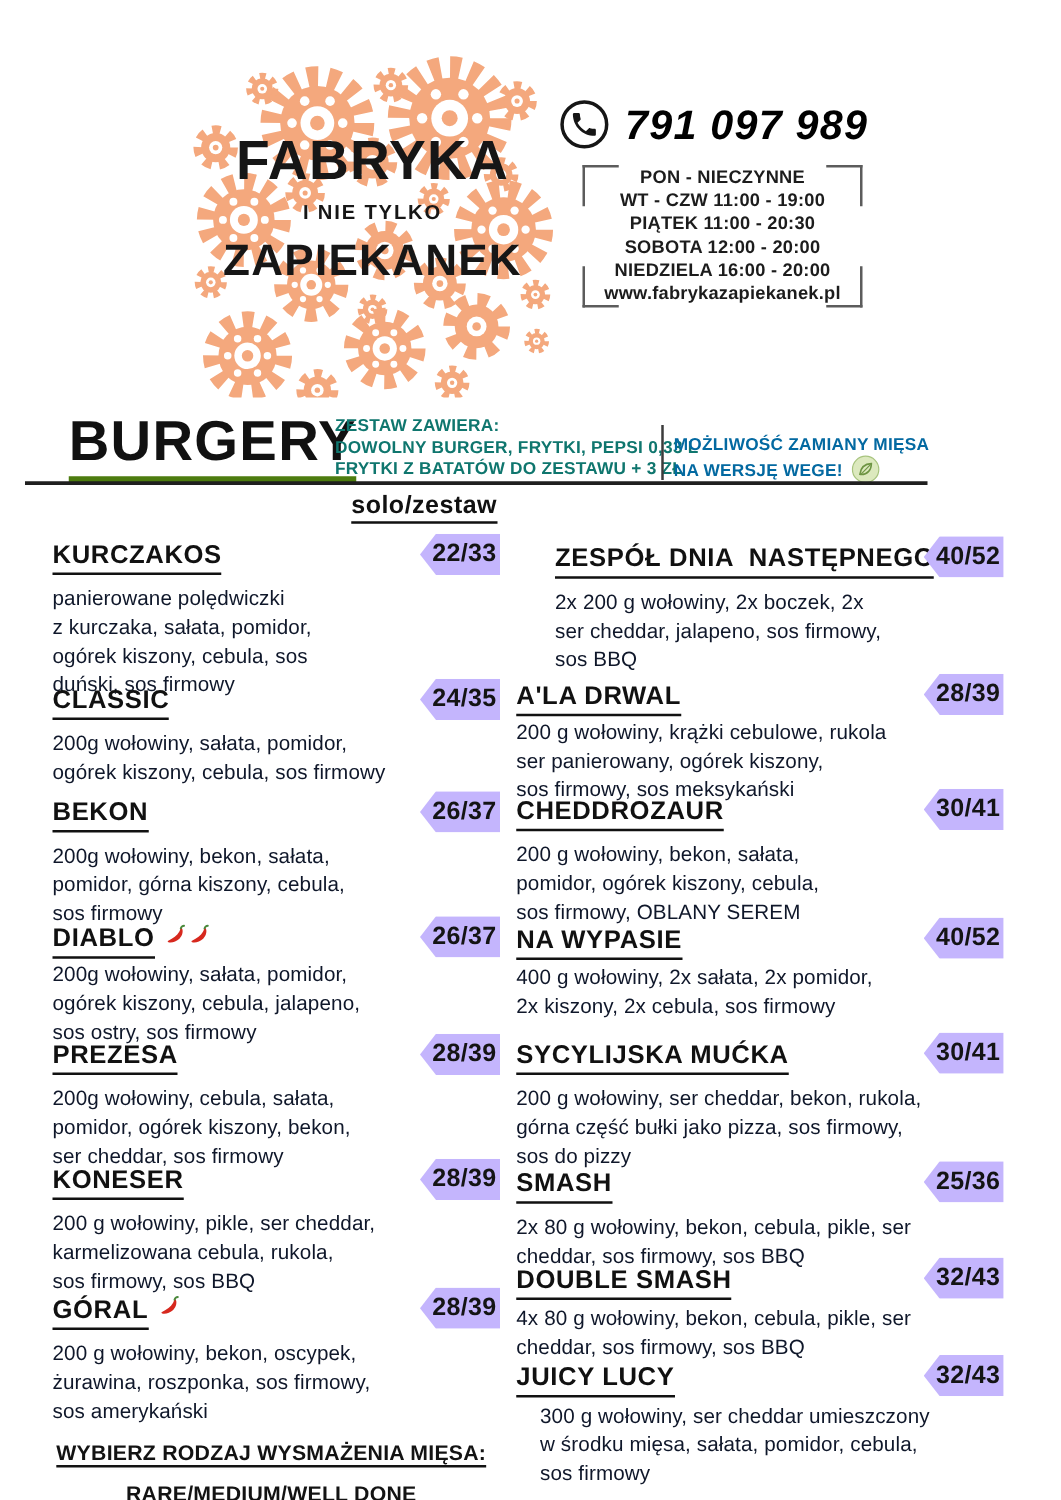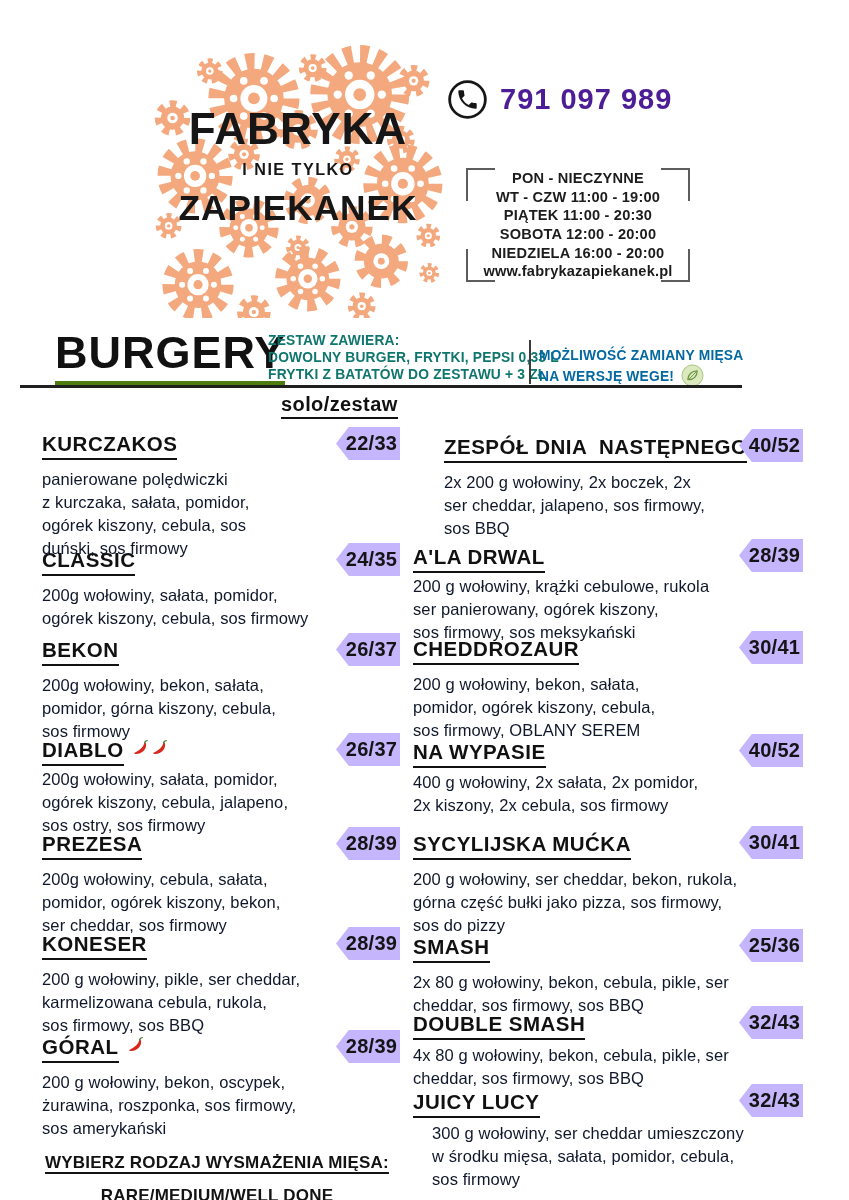--- a/index.html
+++ b/index.html
@@ -5,25 +5,25 @@
   html,body{margin:0;padding:0;background:#fff;}
   body{font-family:"Liberation Sans","DejaVu Sans",sans-serif;color:#111;}
   .page{position:relative;width:849px;height:1200px;background:#ffffff;overflow:hidden;}
 
   
   .logo-wrap{position:absolute;left:150px;top:24px;width:296px;height:294px;}
   .logo-wrap svg{width:100%;height:100%;}
 
   .phone-row{position:absolute;left:446px;top:78px;display:flex;align-items:center;gap:11px;}
   .phone-row svg{width:43px;height:43px;}
-  .phone-number{font-size:29px;font-weight:800;letter-spacing:1px;color:#4c1d95;}
+  .phone-number{font-size:33px;font-weight:800;letter-spacing:1px;color:#000000;font-style:italic;}
 
   .hours-box{position:absolute;left:466px;top:132px;width:224px;height:114px;
              display:flex;flex-direction:column;justify-content:center;text-align:center;
-             font-size:14.6px;font-weight:700;line-height:18.6px;letter-spacing:.2px;color:#1c1c1c;margin-top:36px;}
+             font-size:14.6px;font-weight:700;line-height:18.6px;letter-spacing:.2px;color:#1c1c1c;}
   .hours-box .corner{position:absolute;width:27px;height:31px;border:0 solid #5c5c5c;}
   .corner.tl{left:0;top:0;border-top-width:2px;border-left-width:2px;}
   .corner.tr{right:0;top:0;border-top-width:2px;border-right-width:2px;}
   .corner.bl{left:0;bottom:0;border-bottom-width:2px;border-left-width:2px;}
   .corner.br{right:0;bottom:0;border-bottom-width:2px;border-right-width:2px;}
 
   
   .section-title{position:absolute;left:55px;top:330px;font-size:45px;font-weight:800;
                  letter-spacing:1px;line-height:1;border-bottom:5px solid #4d7c0f;padding-bottom:6px;}
   .includes{position:absolute;left:268px;top:333px;font-size:13.8px;font-weight:700;

